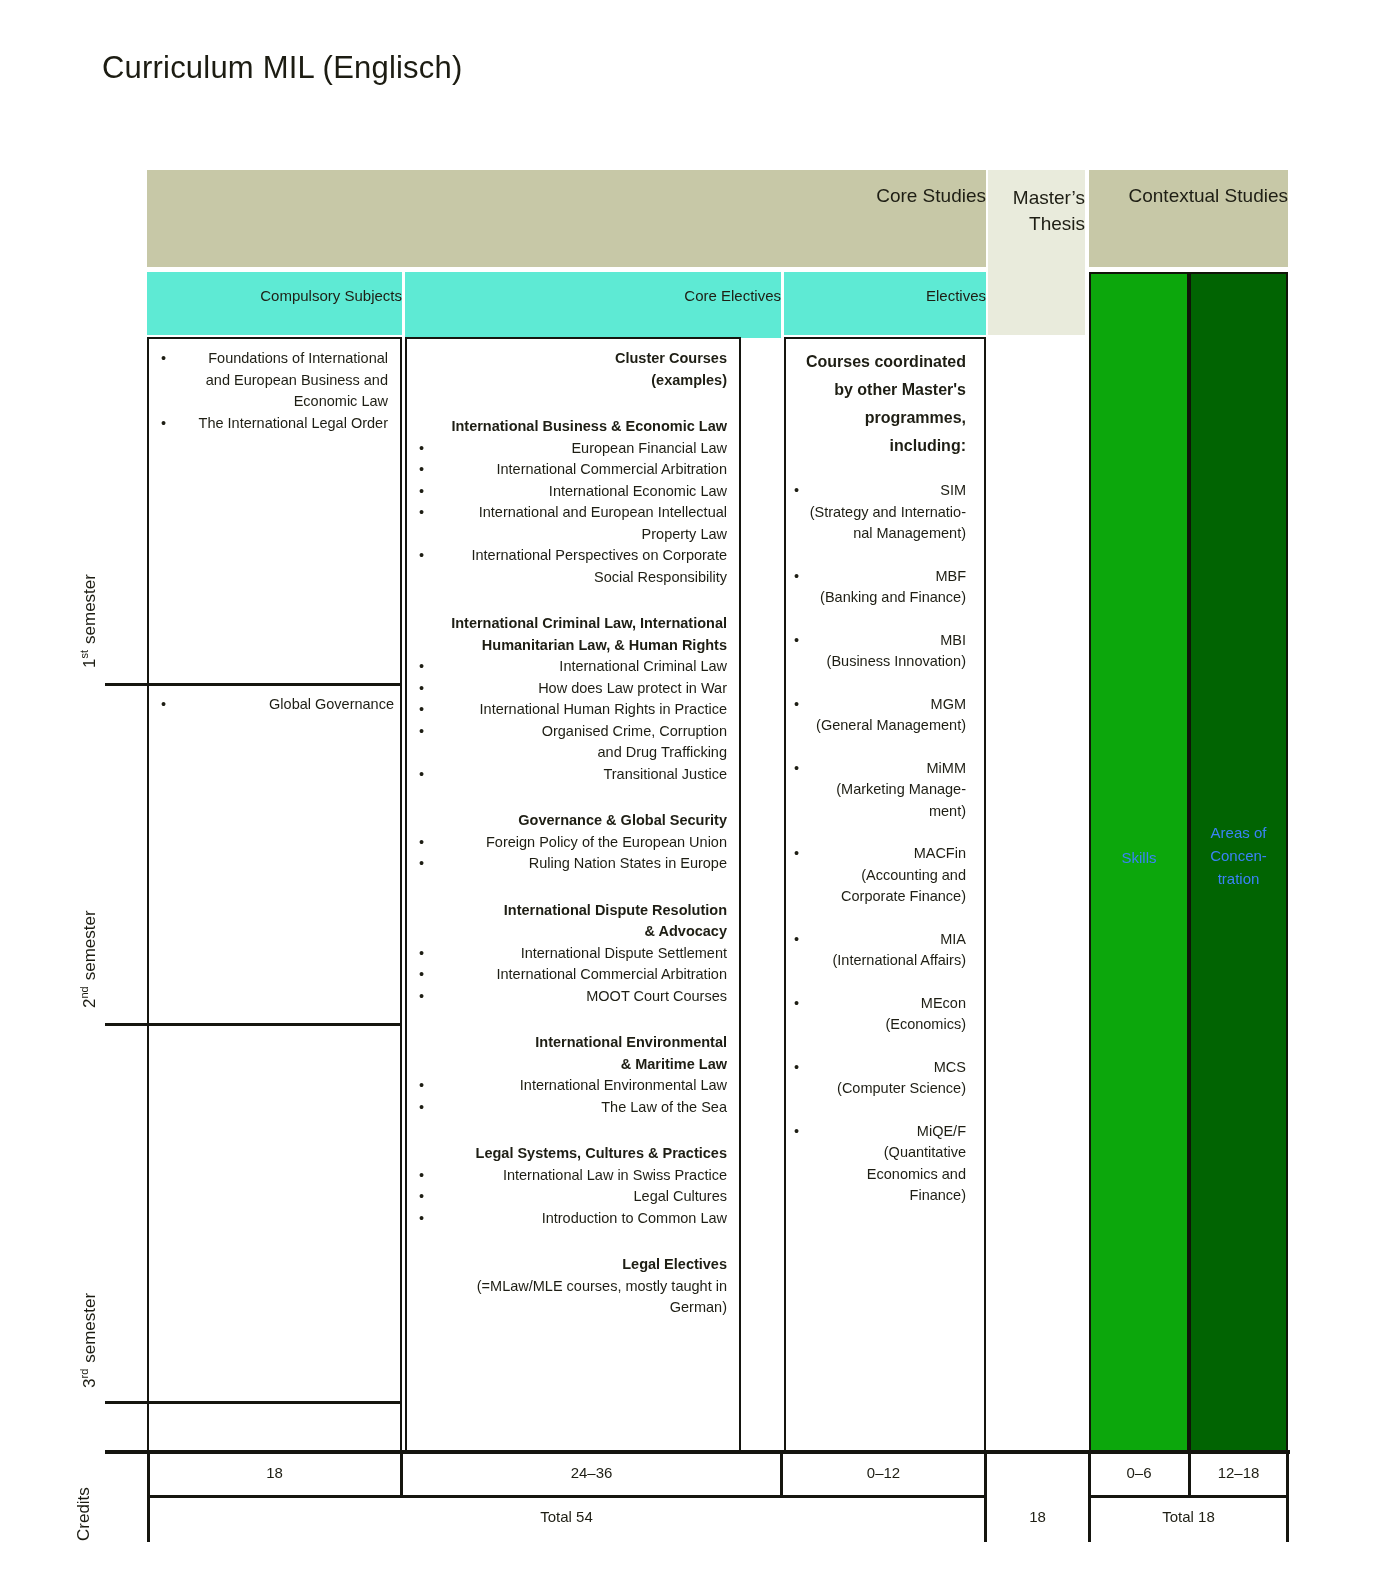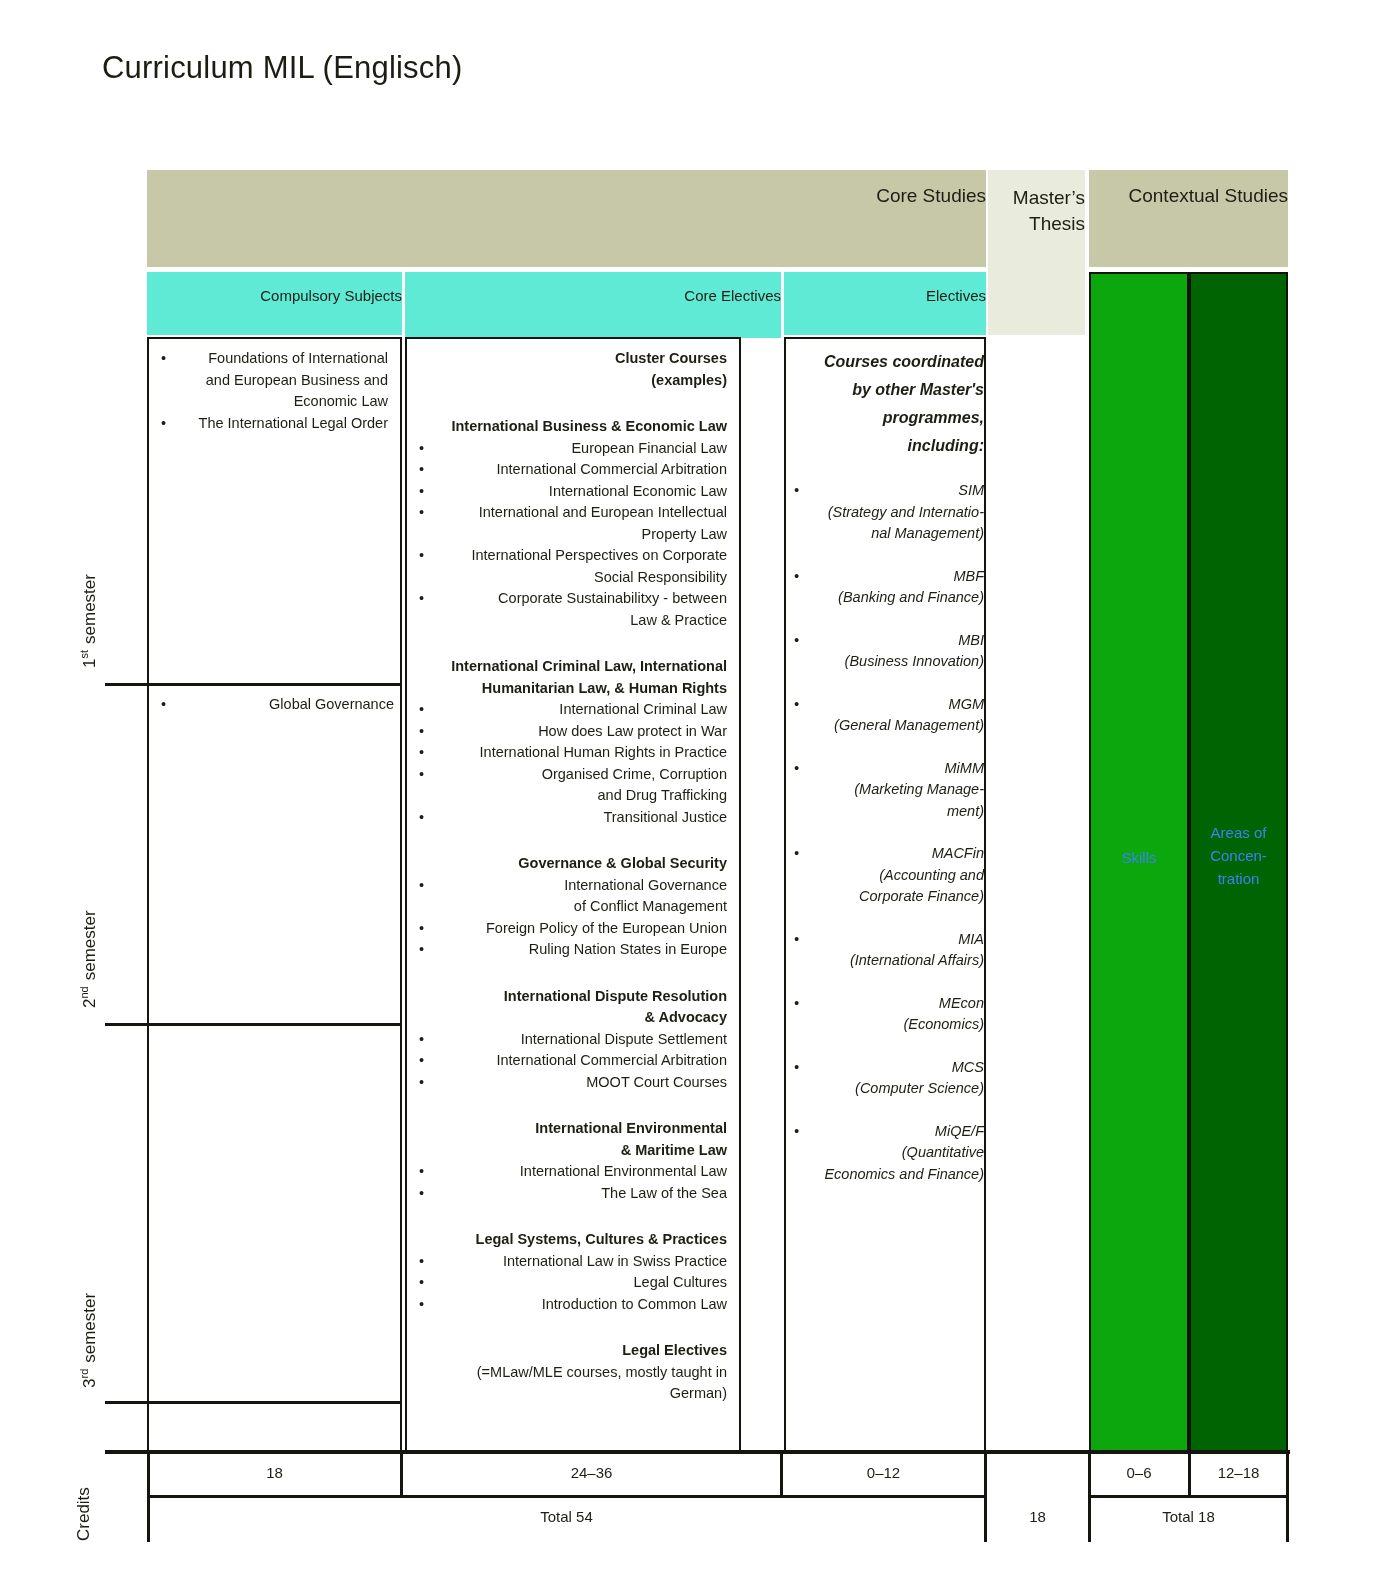--- a/index.html
+++ b/index.html
@@ -105,37 +105,33 @@
       <div id="ce-clusters">
           <div class="cluster">
             <div class="c-head">International Business &amp; Economic Law</div>
             <div class="bullet">European Financial Law</div>
             <div class="bullet">International Commercial Arbitration</div>
             <div class="bullet">International Economic Law</div>
             <div class="bullet">International and European Intellectual
 Property Law</div>
             <div class="bullet">International Perspectives on Corporate
 Social Responsibility</div>
-            <div class="bullet">Corporate Sustainabilitxy - between
-Law &amp; Practice</div>
           </div>
           <div class="cluster">
             <div class="c-head">International Criminal Law, International
 Humanitarian Law, &amp; Human Rights</div>
             <div class="bullet">International Criminal Law</div>
             <div class="bullet">How does Law protect in War</div>
             <div class="bullet">International Human Rights in Practice</div>
             <div class="bullet">Organised Crime, Corruption
 and Drug Trafficking</div>
             <div class="bullet">Transitional Justice</div>
           </div>
           <div class="cluster">
             <div class="c-head">Governance &amp; Global Security</div>
-            <div class="bullet">International Governance
-of Conflict Management</div>
             <div class="bullet">Foreign Policy of the European Union</div>
             <div class="bullet">Ruling Nation States in Europe</div>
           </div>
           <div class="cluster">
             <div class="c-head">International Dispute Resolution
 &amp; Advocacy</div>
             <div class="bullet">International Dispute Settlement</div>
             <div class="bullet">International Commercial Arbitration</div>
             <div class="bullet">MOOT Court Courses</div>
           </div>
@@ -153,21 +149,21 @@
           </div>
           <div class="cluster">
             <div class="c-head">Legal Electives</div>
             <div class="c-note">(=MLaw/MLE courses, mostly taught in German)</div>
           </div>
         </div>
     </div>
   </div>
 
   <div class="abs box" style="left:784px;top:337px;width:202px;height:1115px;">
-    <div class="box-inner" style="padding:9px 0 9px 8px;font-style:italic;">
+    <div class="box-inner" style="padding:9px 18px 9px 8px;">
       <div id="el-intro">Courses coordinated
 by other Master's
 programmes,
 including:</div>
       <div id="el-list">
           <div class="bullet prog"><span class="code">SIM</span><span class="detail">(Strategy and Internatio-
 nal Management)</span></div>
           <div class="bullet prog"><span class="code">MBF</span><span class="detail">(Banking and Finance)</span></div>
           <div class="bullet prog"><span class="code">MBI</span><span class="detail">(Business Innovation)</span></div>
           <div class="bullet prog"><span class="code">MGM</span><span class="detail">(General Management)</span></div>

